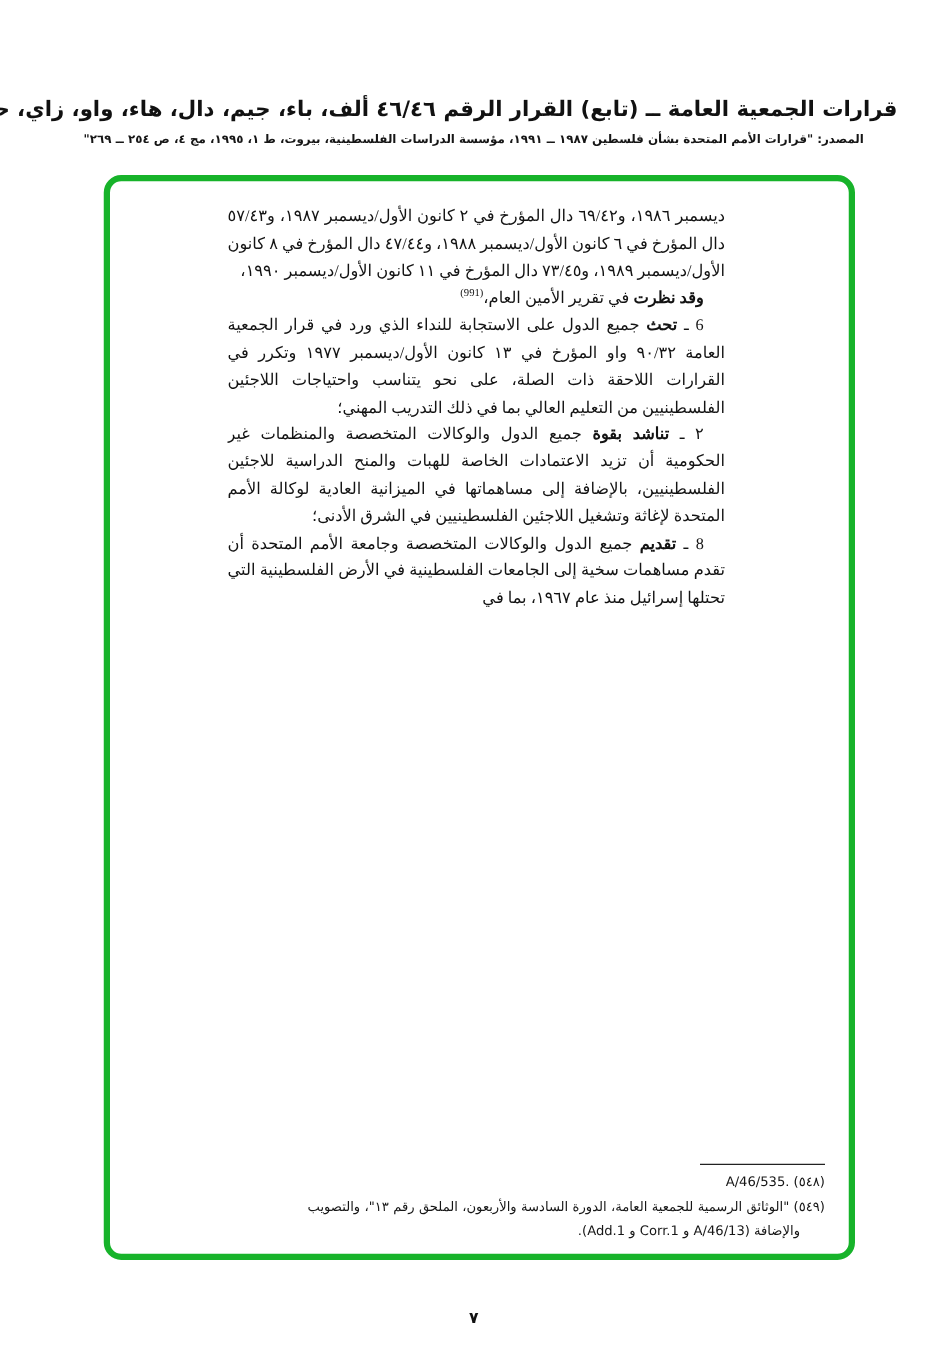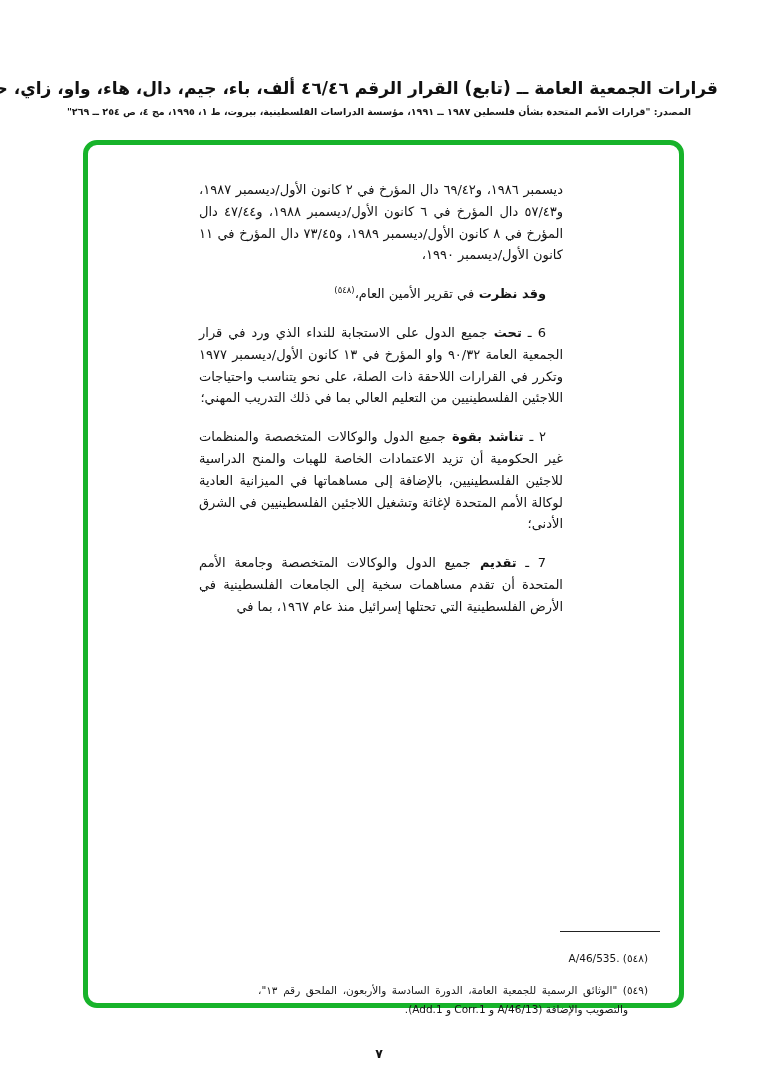--- a/index.html
+++ b/index.html
@@ -54,22 +54,23 @@
     width: 398px;
     height: 758px;
     overflow: hidden;
     direction: rtl;
     text-align: justify;
     font-size: 13px;
     line-height: 21.8px;
     color: #131313;
   }
   .doc-body p {
-    margin: 17px;
+    margin: 0;
     padding: 0;
+    font-family: Liberation Serif, serif;
   }
   .doc-body p.indent { text-indent: 17px; }
   .doc-body .lead { font-weight: bold; }
   .doc-body .pnum { font-weight: normal; }
   .doc-body sup.ref {
     font-size: 8.5px;
     line-height: 0;
     vertical-align: super;
   }
   
@@ -86,21 +87,21 @@
     right: 98px;
     width: 414px;
     direction: rtl;
     text-align: justify;
     font-size: 10.5px;
     line-height: 19.5px;
     color: #161616;
   }
   .footnotes .fn {
     padding-right: 0;
-    margin: 12px;
+    margin: 0;
   }
   .footnotes .fn + .fn { margin-top: 0; }
   .footnotes .fn.wrap-indent {
     padding-right: 20px;
     text-indent: -20px;
   }
   
   .page-num {
     position: absolute;
     top: 1046px; left: 0; right: 0;
@@ -116,24 +117,24 @@
 <div id="page">
 
   <div class="hdr-title">قرارات الجمعية العامة ــ (تابع) القرار الرقم ٤٦/٤٦ ألف، باء، جيم، دال، هاء، واو، زاي، حاء، طاء، ياء، كاف</div>
 
   <div class="hdr-source">المصدر: "قرارات الأمم المتحدة بشأن فلسطين ١٩٨٧ ــ ١٩٩١، مؤسسة الدراسات الفلسطينية، بيروت، ط ١، ١٩٩٥، مج ٤، ص ٢٥٤ ــ ٢٦٩"</div>
 
   <div class="green-box"></div>
 
   <div class="doc-body" id="doc-body">
       <p class="para"><span>ديسمبر ١٩٨٦، و٦٩/٤٢ دال المؤرخ في ٢ كانون الأول/ديسمبر ١٩٨٧، و٥٧/٤٣ دال المؤرخ في ٦ كانون الأول/ديسمبر ١٩٨٨، و٤٧/٤٤ دال المؤرخ في ٨ كانون الأول/ديسمبر ١٩٨٩، و٧٣/٤٥ دال المؤرخ في ١١ كانون الأول/ديسمبر ١٩٩٠،</span></p>
-      <p class="para indent"><span class="lead">وقد نظرت </span><span>في تقرير الأمين العام،</span><sup class="ref">(٥٤٨)</sup></p>
+      <p class="para indent"><span class="lead">وقد نظرت </span><span>في تقرير الأمين العام،</span><sup class="ref">(991)</sup></p>
       <p class="para indent"><span class="pnum">6 ـ </span><span class="lead">تحث </span><span>جميع الدول على الاستجابة للنداء الذي ورد في قرار الجمعية العامة ٩٠/٣٢ واو المؤرخ في ١٣ كانون الأول/ديسمبر ١٩٧٧ وتكرر في القرارات اللاحقة ذات الصلة، على نحو يتناسب واحتياجات اللاجئين الفلسطينيين من التعليم العالي بما في ذلك التدريب المهني؛</span></p>
       <p class="para indent"><span class="pnum">٢ ـ </span><span class="lead">تناشد بقوة </span><span>جميع الدول والوكالات المتخصصة والمنظمات غير الحكومية أن تزيد الاعتمادات الخاصة للهبات والمنح الدراسية للاجئين الفلسطينيين، بالإضافة إلى مساهماتها في الميزانية العادية لوكالة الأمم المتحدة لإغاثة وتشغيل اللاجئين الفلسطينيين في الشرق الأدنى؛</span></p>
-      <p class="para indent"><span class="pnum">7 ـ </span><span class="lead">تقديم </span><span>جميع الدول والوكالات المتخصصة وجامعة الأمم المتحدة أن تقدم مساهمات سخية إلى الجامعات الفلسطينية في الأرض الفلسطينية التي تحتلها إسرائيل منذ عام ١٩٦٧، بما في</span></p>
+      <p class="para indent"><span class="pnum">8 ـ </span><span class="lead">تقديم </span><span>جميع الدول والوكالات المتخصصة وجامعة الأمم المتحدة أن تقدم مساهمات سخية إلى الجامعات الفلسطينية في الأرض الفلسطينية التي تحتلها إسرائيل منذ عام ١٩٦٧، بما في</span></p>
     </div>
 
   <div class="fn-sep"></div>
 
   <div class="footnotes" id="footnotes">
       <div class="fn wrap-indent">(٥٤٨) A/46/535.‎</div>
       <div class="fn wrap-indent">(٥٤٩) "الوثائق الرسمية للجمعية العامة، الدورة السادسة والأربعون، الملحق رقم ١٣"، والتصويب والإضافة (A/46/13 و Corr.1 و Add.1).</div>
     </div>
 
   <div class="page-num">٧</div>

